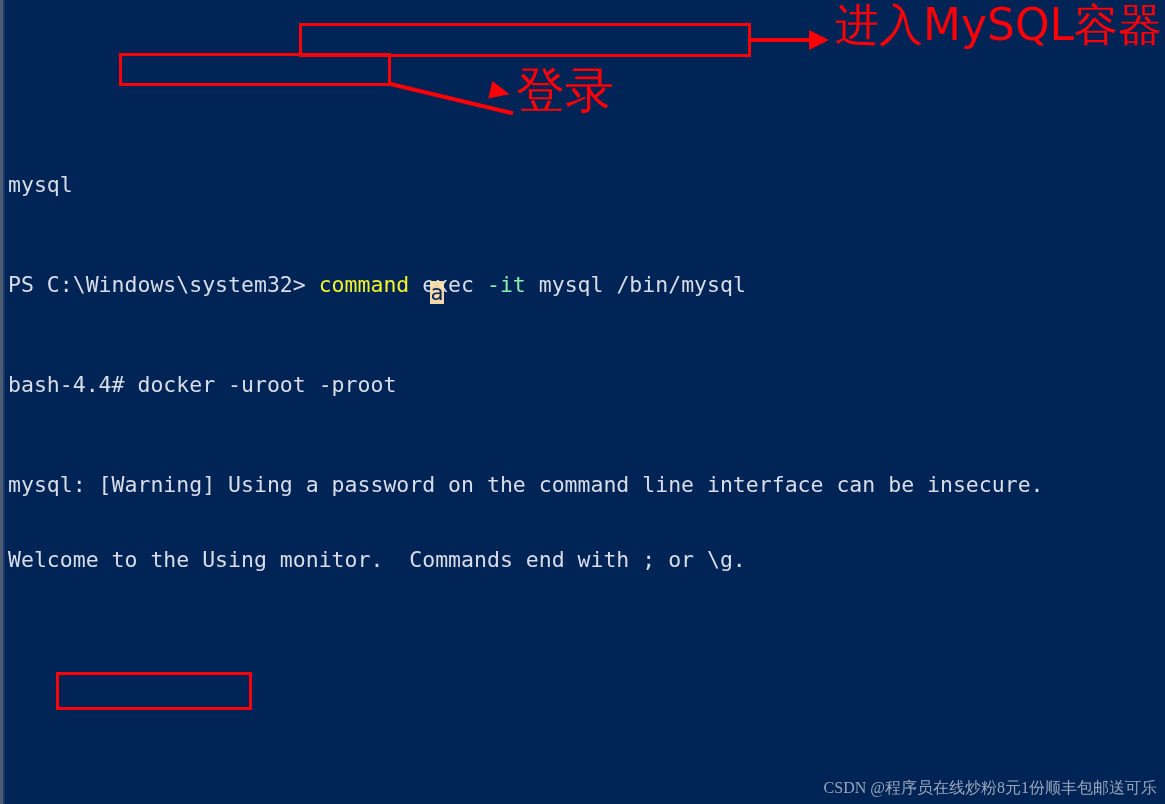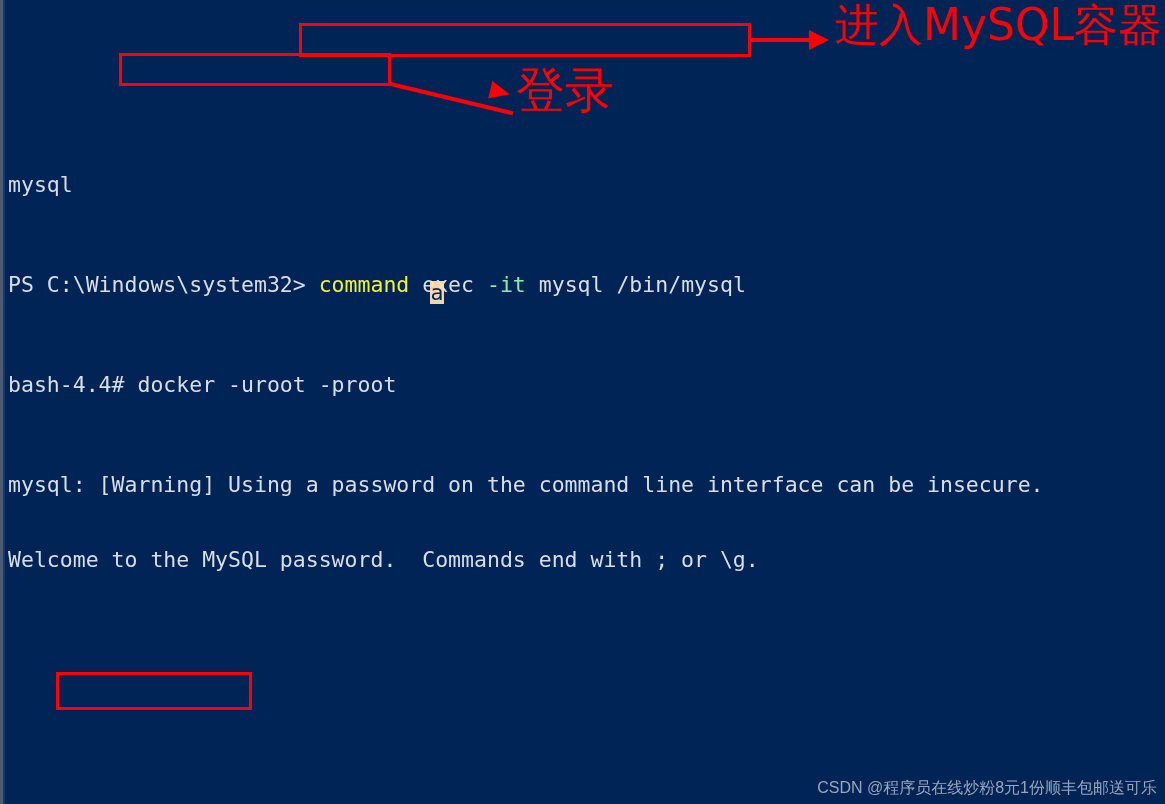--- a/index.html
+++ b/index.html
@@ -109,21 +109,21 @@
   }
   #label-container { font-size: 44px; left: 835px; top: -4px; letter-spacing: 0px; }
   #label-login     { font-size: 49px; left: 516px; top: 58px; letter-spacing: 0px; }
 
   
   #watermark {
     position: absolute;
     right: 8px;
     bottom: 5px;
     color: #9aa6bb;
-    font-family: Liberation Sans, sans-serif;
+    font-family: Liberation Serif, serif;
     font-size: 16px;
     white-space: nowrap;
   }
 </style>
 </head>
 <body>
 
 <div id="screen">
 
   <div id="left-edge"></div>
@@ -133,21 +133,21 @@
 
     <div class="line faint"></div>
 
     <div class="line">mysql</div>
 
     <div class="line"><span>PS C:\Windows\system32&gt; </span><span class="yellow">command</span><span> exec </span><span class="dim">-it</span><span> mysql /bin/mysql</span></div>
 
     <div class="line"><span>bash-4.4# </span><span>docker -uroot -proot</span></div>
 
     <div class="line">mysql: [Warning] Using a password on the command line interface can be insecure.</div>
-    <div class="line">Welcome to the MySQL password.  Commands end with ; or \g.</div>
+    <div class="line">Welcome to the Using monitor.  Commands end with ; or \g.</div>
     <div class="line"></div>
     
     
     
     
     
     
     
     
     

